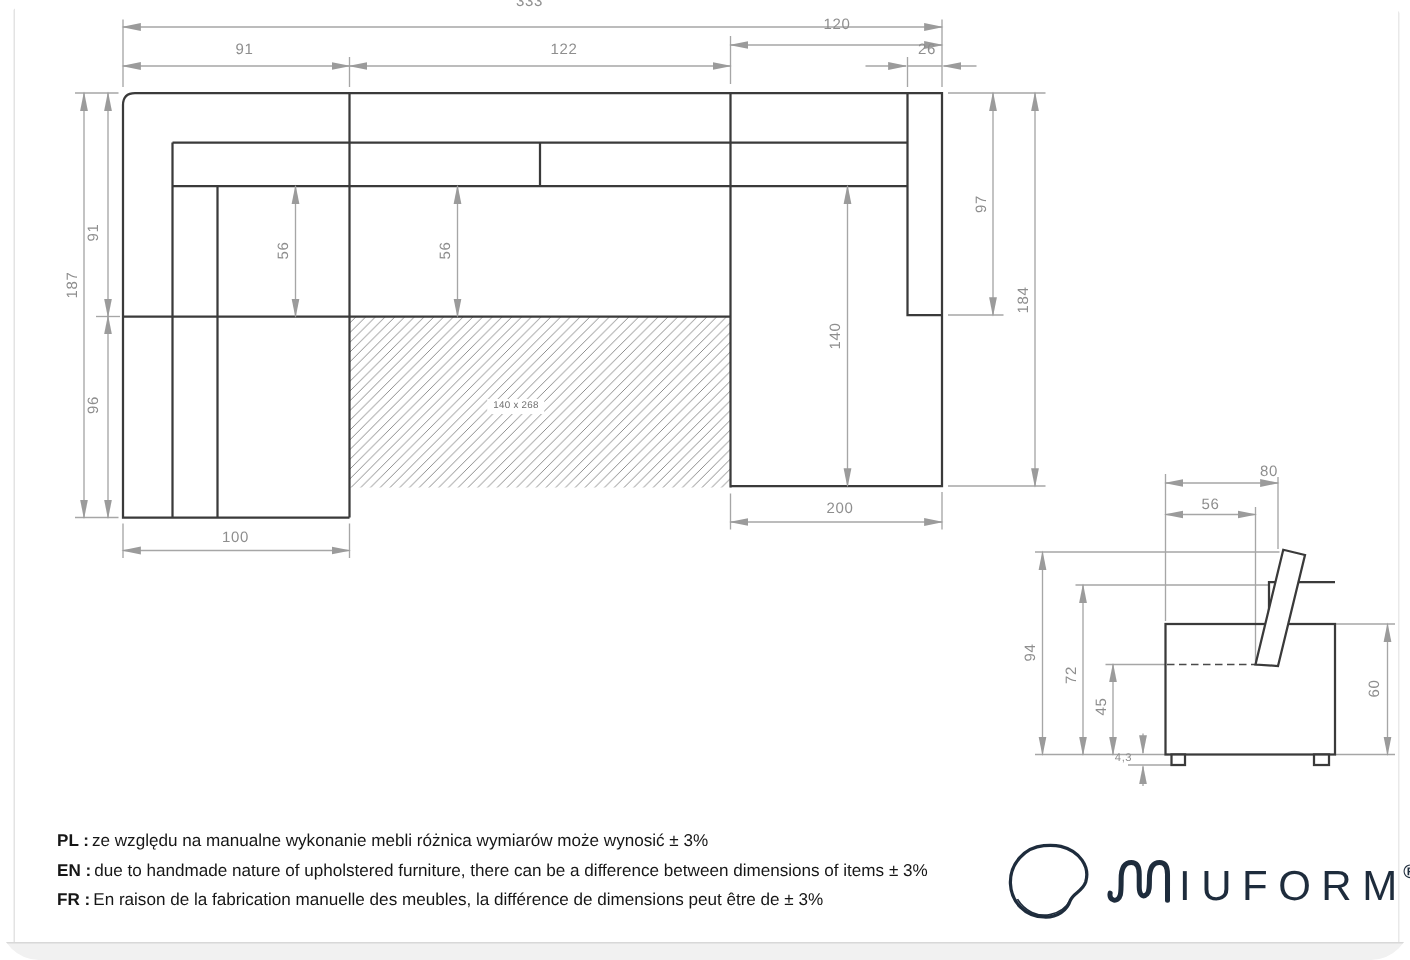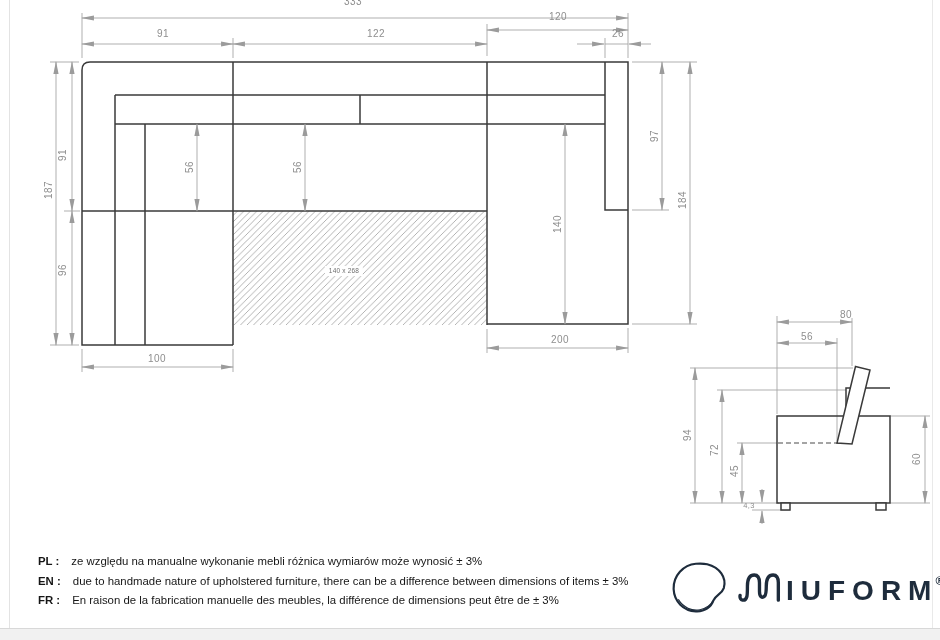--- a/index.html
+++ b/index.html
@@ -1,43 +1,43 @@
 <!DOCTYPE html>
 <html><head>
 <meta charset="utf-8">
 <style>
   html,body{margin:0;padding:0;}
   .canvas{position:relative;width:940px;height:640px;background:#ffffff;overflow:hidden;
-          font-family:"Liberation Sans", sans-serif;}
+          font-family:"Liberation Sans", sans-serif;border-radius:26px;}
   .page-edge-left{position:absolute;left:9px;top:0;width:1px;height:628px;background:#e3e3e3;}
   .page-edge-right{position:absolute;left:932px;top:0;width:1px;height:628px;background:#e9e9e9;}
   .bottom-strip{position:absolute;left:0;top:628px;width:940px;height:12px;background:#f1f1f1;border-top:1px solid #d8d8d8;box-sizing:border-box;}
   svg.draw{position:absolute;left:0;top:0;}
   
   .body{stroke:#3a3a3a;stroke-width:1.5;fill:none;}
   .body2{stroke:#3a3a3a;stroke-width:1.5;fill:#ffffff;}
   .ext,.dim,.dime{stroke:#a6a6a6;stroke-width:0.9;fill:none;}
   .dim{marker-start:url(#ah);marker-end:url(#ah);}
   .dime{marker-end:url(#ah);}
   .dash{stroke:#4a4a4a;stroke-width:1.1;fill:none;stroke-dasharray:5 3;}
   
   .dl{position:absolute;transform:translate(-50%,-50%);font-size:10px;color:#8e8e8e;
       white-space:nowrap;letter-spacing:.4px;line-height:12px;}
   .rot{transform:translate(-50%,-50%) rotate(-90deg);}
   .tiny{font-size:6.5px;letter-spacing:.2px;color:#6f6f6f;background:#fff;padding:1px 4px;line-height:8px;}
   .small{font-size:7.5px;line-height:9px;}
   
   .disc{position:absolute;left:38px;top:552px;font-size:11.4px;color:#161616;}
   .disc .row{line-height:19.6px;white-space:nowrap;}
-  .disc .lang{font-weight:700;margin-right:12px;}
+  .disc .lang{font-weight:700;margin-right:2px;}
   
   .logo{position:absolute;left:670px;top:558px;height:56px;display:flex;align-items:flex-end;color:#1e2c3c;}
   .logo .wordpart{font-size:28px;line-height:28px;letter-spacing:7px;margin-bottom:9px;}
-  .logo .w-reg{font-weight:700;margin-left:2px;}
-  .logo .w-bold{font-weight:700;}
+  .logo .w-reg{font-weight:400;margin-left:2px;}
+  .logo .w-bold{font-weight:400;}
   .logo .rmark{font-size:13px;font-weight:700;margin-bottom:26px;margin-left:-3px;}
   .wave{margin:0 2px 12px 8px;}
 </style>
 </head>
 <body>
 
 <div class="canvas">
 
   <svg class="draw" width="940" height="640" viewBox="0 0 940 640">
     <defs>

